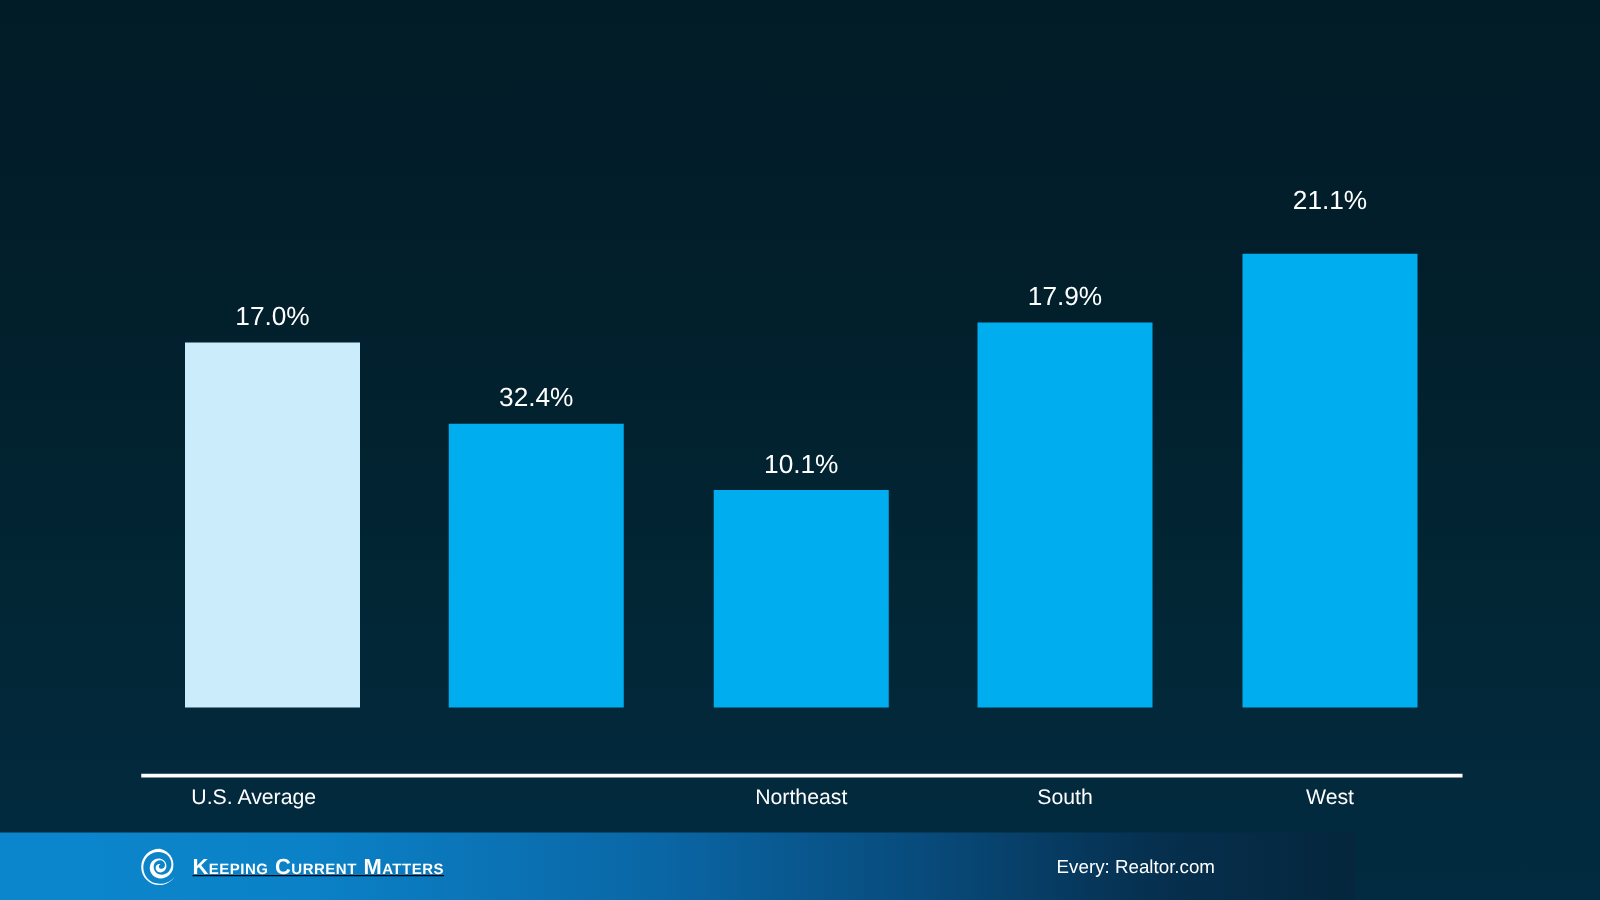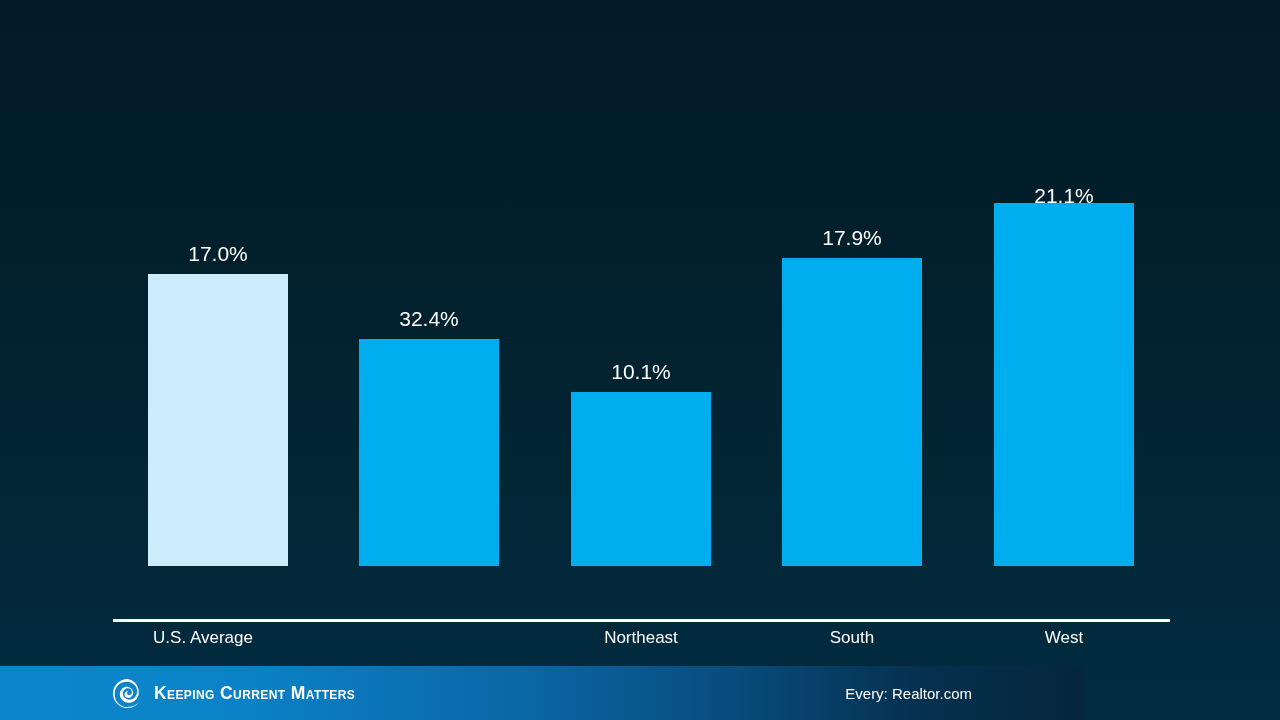--- a/index.html
+++ b/index.html
@@ -93,20 +93,21 @@
   
   #footer {
     position: absolute;
     left: 0;
     top: 666px;
     width: 1084px;
     height: 54px;
     background: linear-gradient(to right, #0b86cc 0%, #0b82c8 22%, #0a67a6 48%, #084b7c 68%, #06304f 85%, #05263c 100%);
     display: flex;
     align-items: center;
+    text-decoration: underline;
   }
   #brand {
     display: flex;
     align-items: center;
     margin-left: 112px;
   }
   #brand-mark {
     width: 31px;
     height: 31px;
     flex: none;
@@ -150,21 +151,21 @@
       <span class="bar-value" style="bottom: 183.758px;">10.1%</span>
       <div class="bar-rect" style="height: 173.758px; background: rgb(0, 174, 239);"></div>
     </div>
 
     <div class="bar-group" style="left:782px;">
       <span class="bar-value" style="bottom: 317.948px;">17.9%</span>
       <div class="bar-rect" style="height: 307.948px; background: rgb(0, 174, 239);"></div>
     </div>
 
     <div class="bar-group" style="left:994px;">
-      <span class="bar-value" style="bottom: 360px;">21.1%</span>
+      <span class="bar-value" style="bottom: 395px;">21.1%</span>
       <div class="bar-rect" style="height: 363px; background: rgb(0, 174, 239);"></div>
     </div>
 
     <div id="axis-line"></div>
 
     <span class="cat-label" style="left:123px;">U.S. Average</span>
     <span class="cat-label" style="left:349px;margin-top:36px;">Midwest</span>
     <span class="cat-label" style="left:561px;">Northeast</span>
     <span class="cat-label" style="left:772px;">South</span>
     <span class="cat-label" style="left:984px;">West</span>

